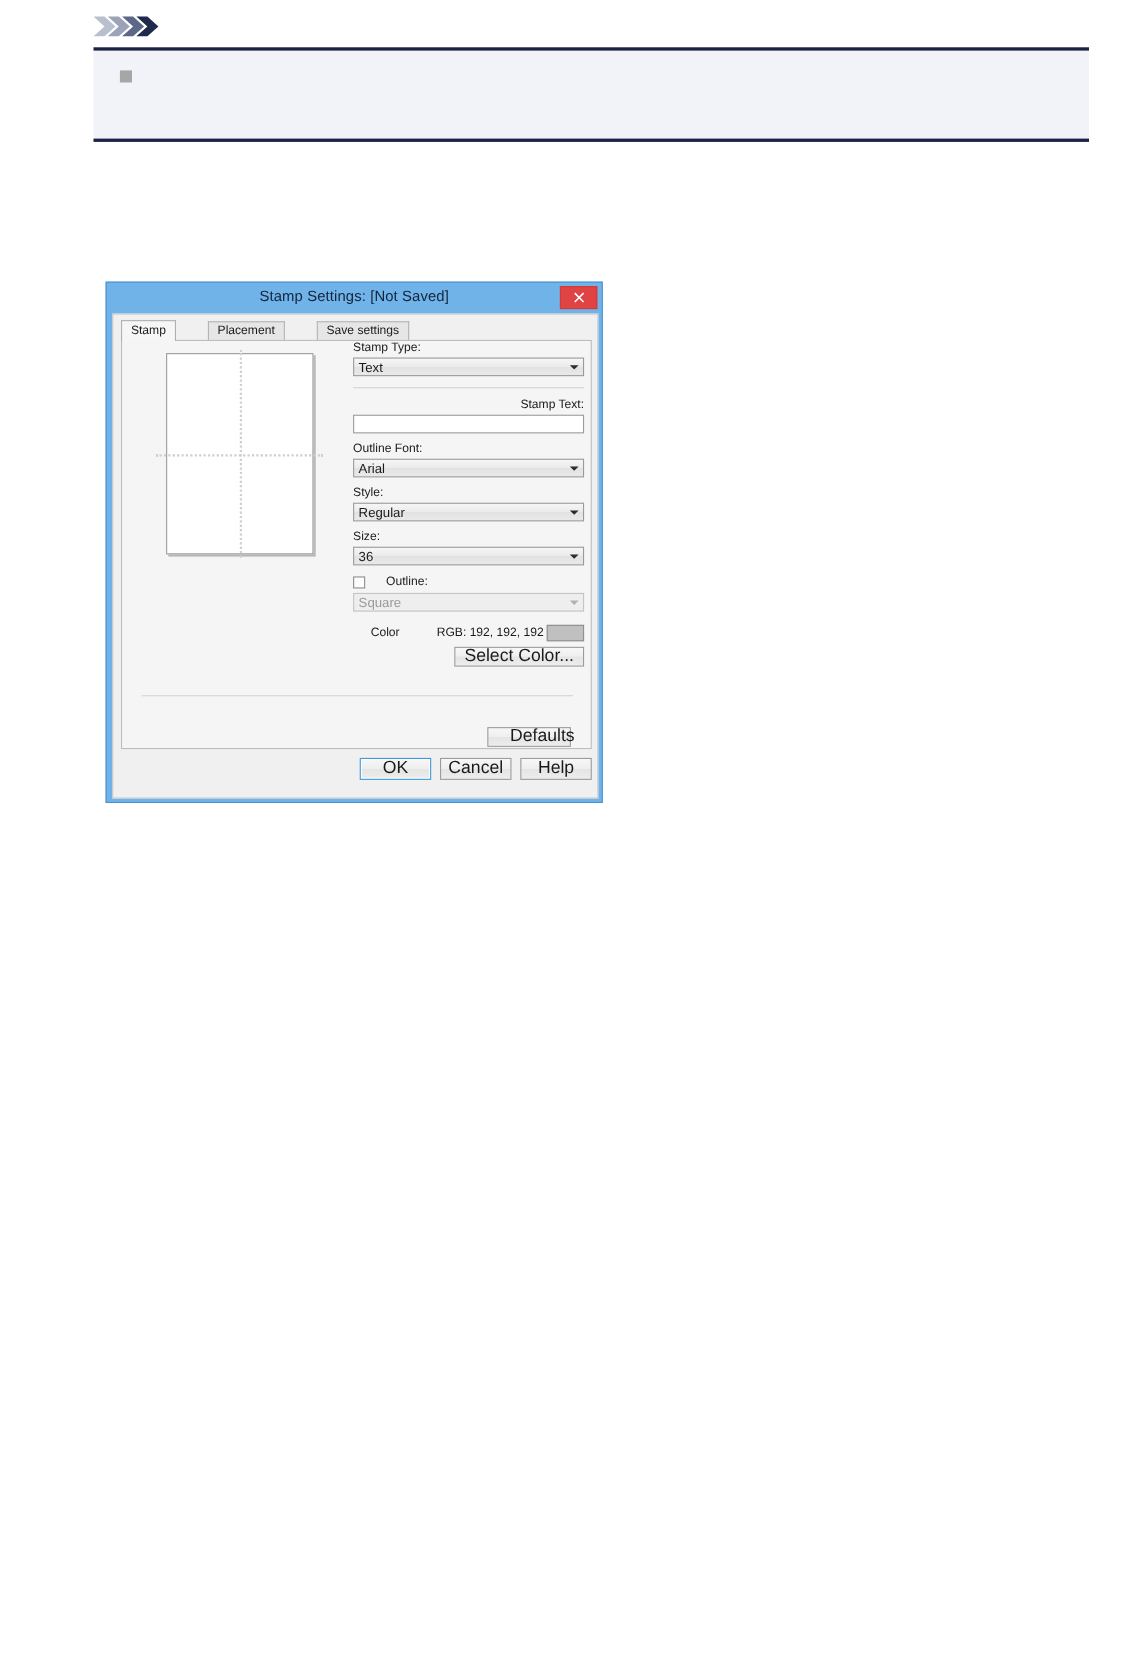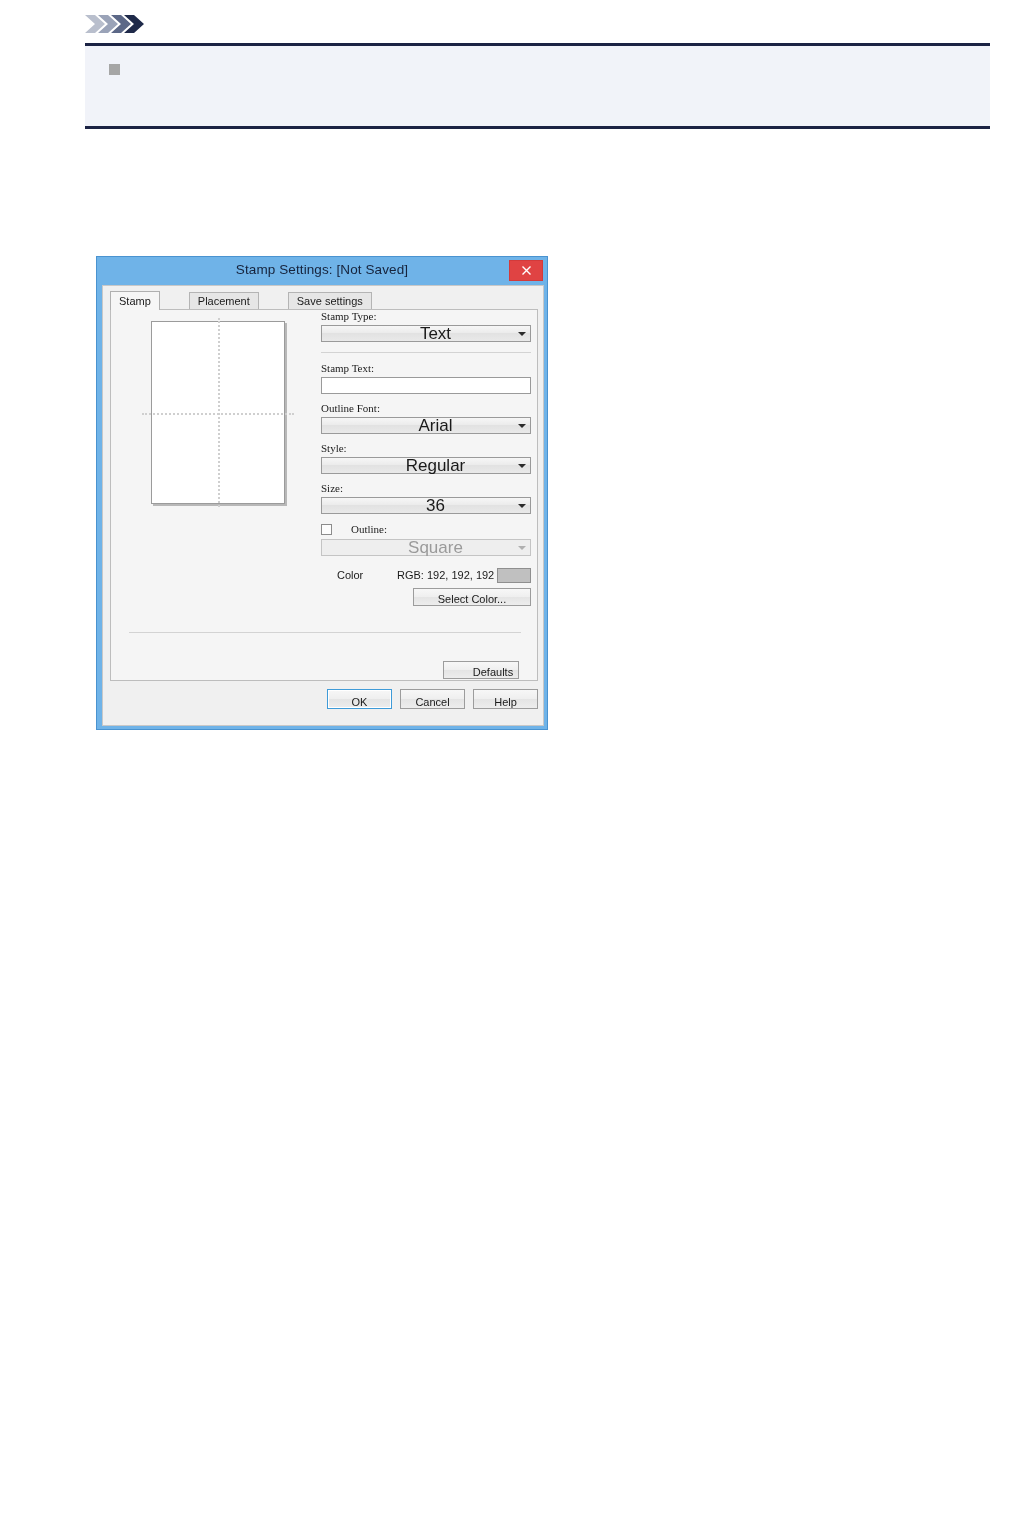--- a/index.html
+++ b/index.html
@@ -115,32 +115,31 @@
     position:absolute; top:50%; left:-10px; right:-10px;
     height:0; border-top:2px dotted #cfcfcf;
   }
 
   
   .form-col {
     position:absolute; left:210px; top:0px; width:210px;
   }
   .fld-label {
     font-size:11px; color:#1a1a1a; margin-bottom:2px;
-    line-height:13px; white-space:nowrap;font-family:Liberation Serif, serif;
+    line-height:13px; white-space:nowrap;
   }
 
   .combo {
     position:relative; height:17px; width:210px;
     background:linear-gradient(to bottom,#f6f6f6 0%, #ebebeb 48%, #e2e2e2 50%, #e9e9e9 100%);
     border:1px solid #9a9a9a;
     display:flex; align-items:center;
-    padding-left:19px;
-    font-size:17px; color:#1a1a1a;
-    cursor:pointer;
-    justify-content:center;
+    padding-left:4px;
+    font-size:12px; color:#1a1a1a;
+    cursor:pointer;
   }
   .combo .arrow {
     position:absolute; right:4px; top:50%; transform:translateY(-50%);
     width:0; height:0;
     border-left:4px solid transparent;
     border-right:4px solid transparent;
     border-top:4px solid #2b2b2b;
   }
   .combo.disabled {
     background:#eeeeee; border-color:#c4c4c4; color:#9a9a9a;
@@ -181,22 +180,22 @@
     position:absolute; right:0; top:0;
     width:34px; height:15px;
     background:#c0c0c0;
     border:1px solid #8f8f8f;
   }
 
   .btn {
     height:18px;
     background:linear-gradient(to bottom,#f7f7f7 0%, #efefef 48%, #e4e4e4 50%, #ededed 100%);
     border:1px solid #9c9c9c;
-    font-size:11px; color:#1a1a1a;
-    display:inline-flex; align-items:flex-end; justify-content:center;
+    font-size:16px; color:#1a1a1a;
+    display:inline-flex; align-items:center; justify-content:center;
     cursor:pointer;
     line-height:1;
   }
   .btn.default {
     border:1px solid #3f9bd8;
     box-shadow: inset 0 0 0 1px #ffffff;
   }
 
   
   .btnbar {
@@ -261,21 +260,21 @@
         <div class="form-col">
 
           <div class="fld-label">Stamp Type:</div>
           <div class="combo">
             <span>Text</span>
             <span class="arrow"></span>
           </div>
 
           <div class="sep" style="margin-top:10px;"></div>
 
-          <div class="fld-label" style="margin-top:9px;">Stamp Text:</div>
+          <div class="fld-label" style="margin-top:9px;text-align:right;">Stamp Text:</div>
           <div class="textinput">
             <span></span>
           </div>
 
           <div class="fld-label" style="margin-top:8px;">Outline Font:</div>
           <div class="combo">
             <span>Arial</span>
             <span class="arrow"></span>
           </div>
 

